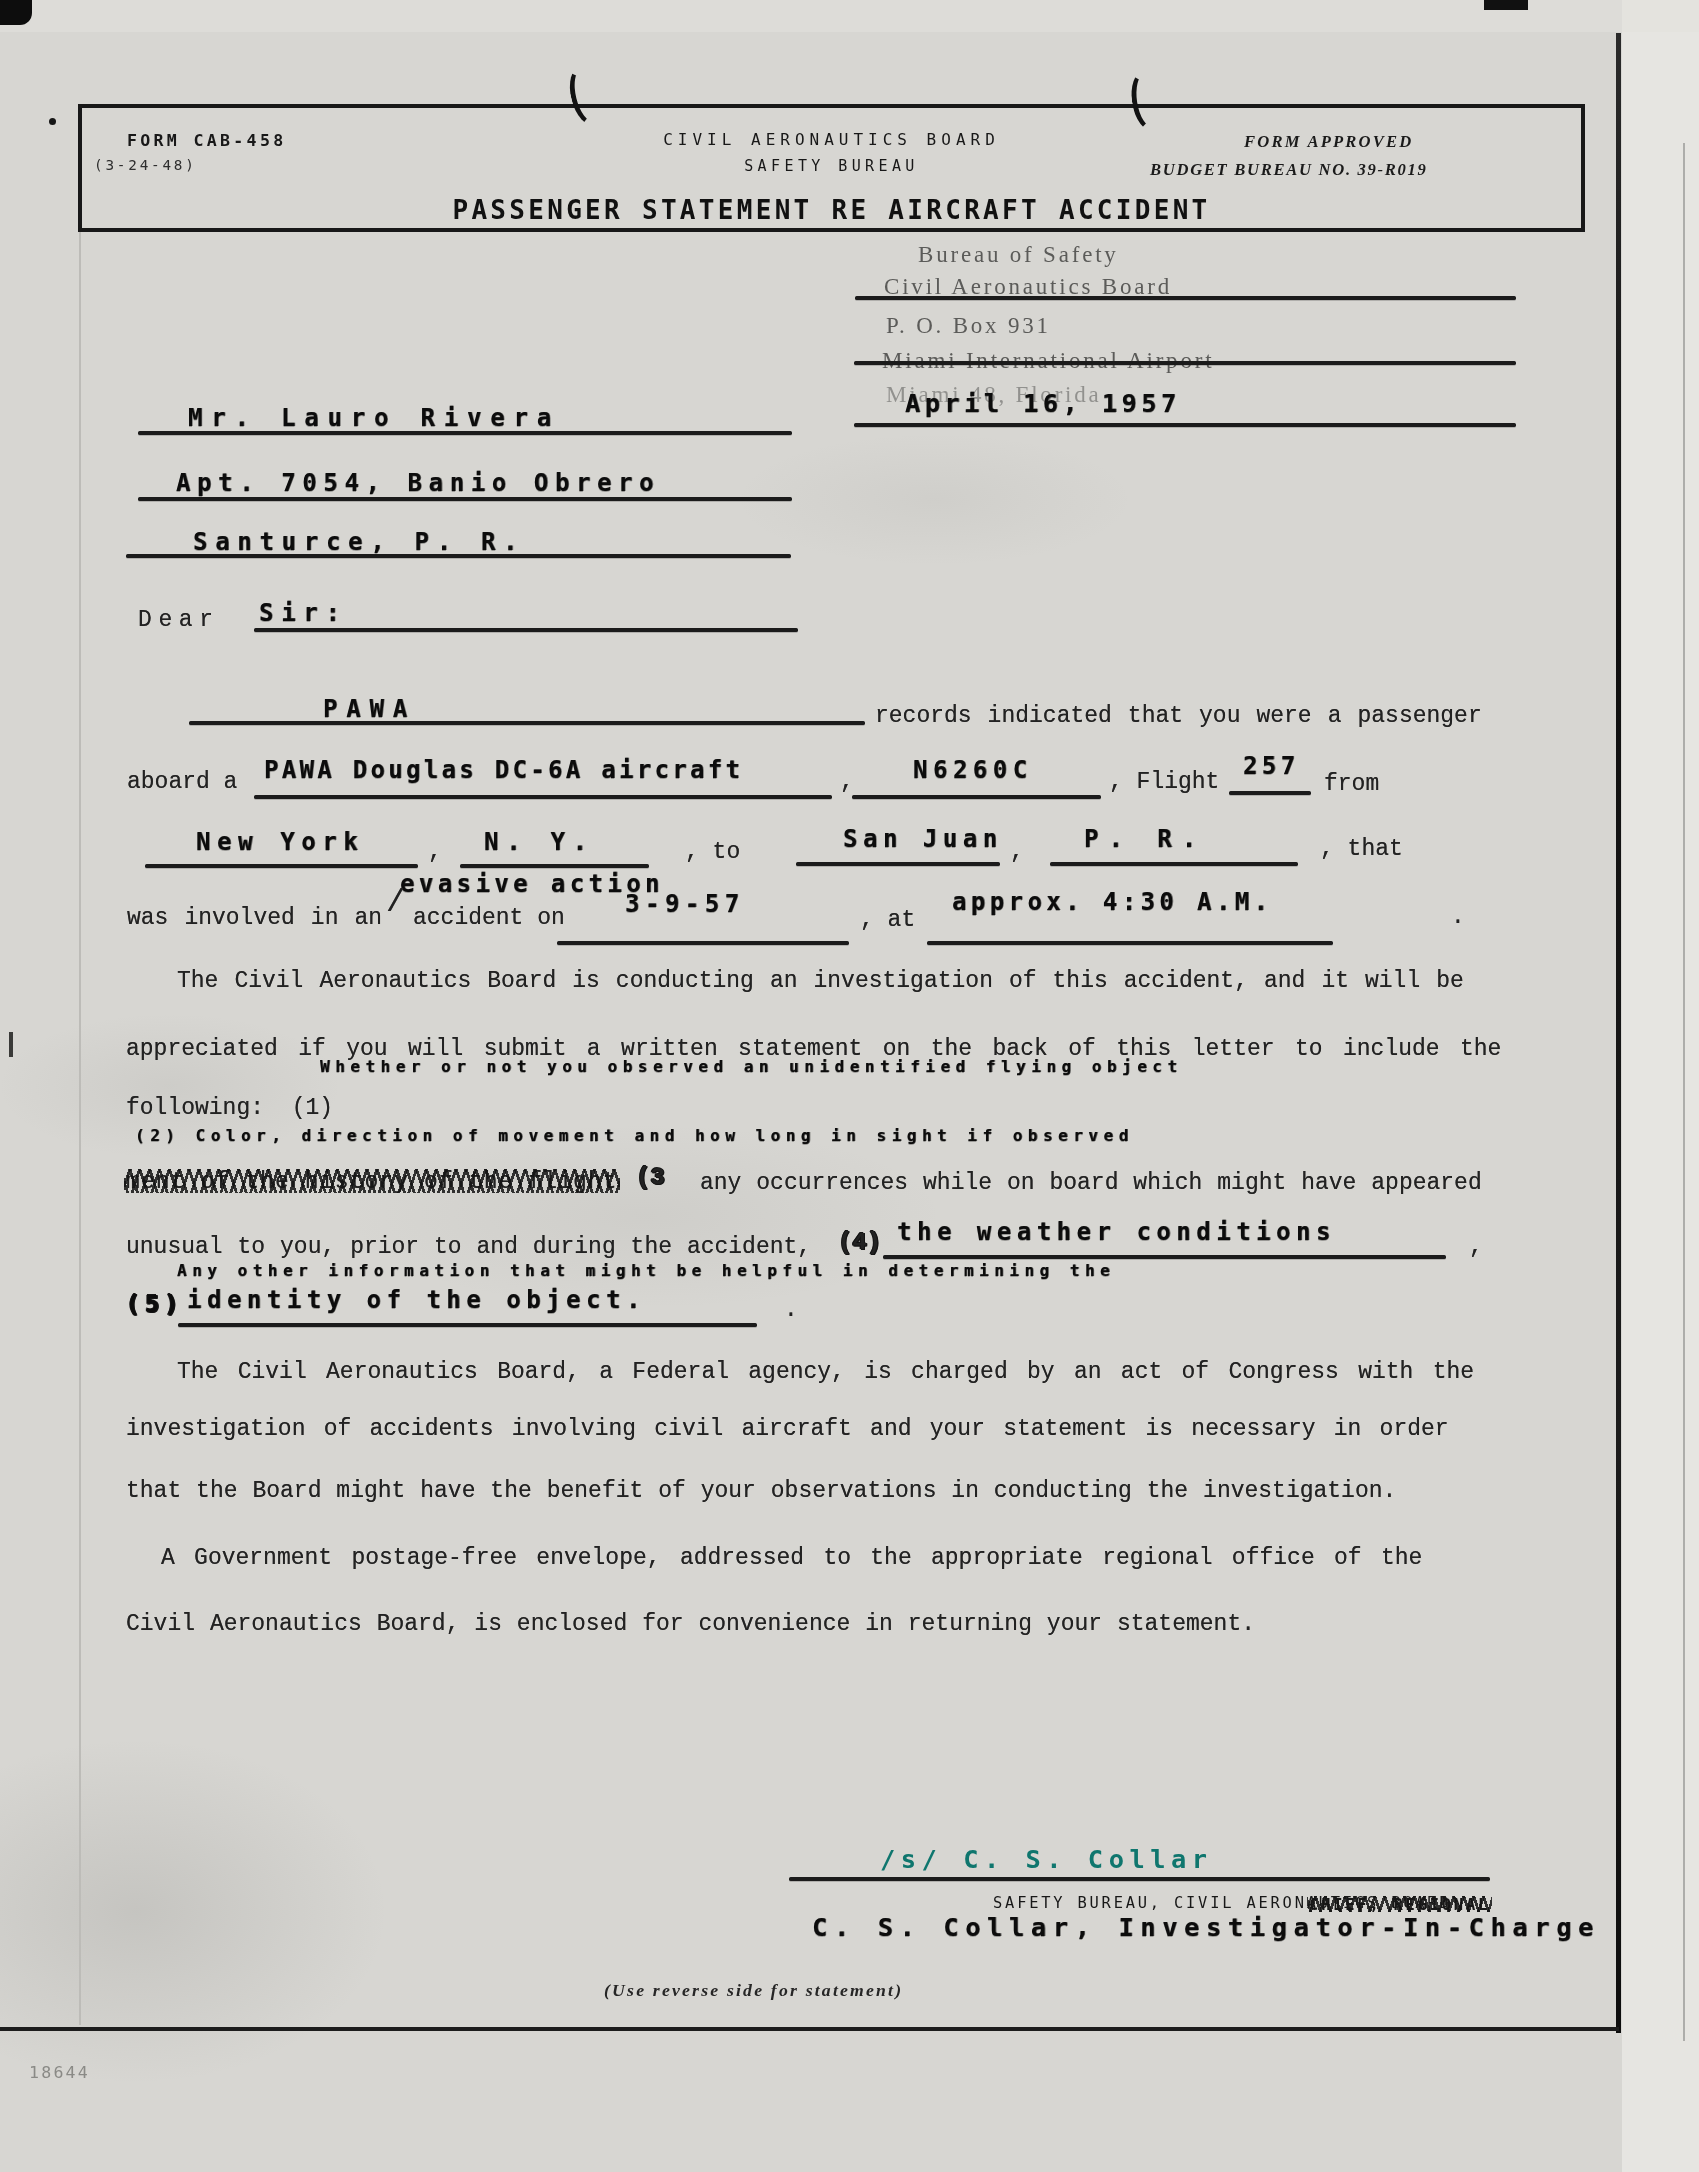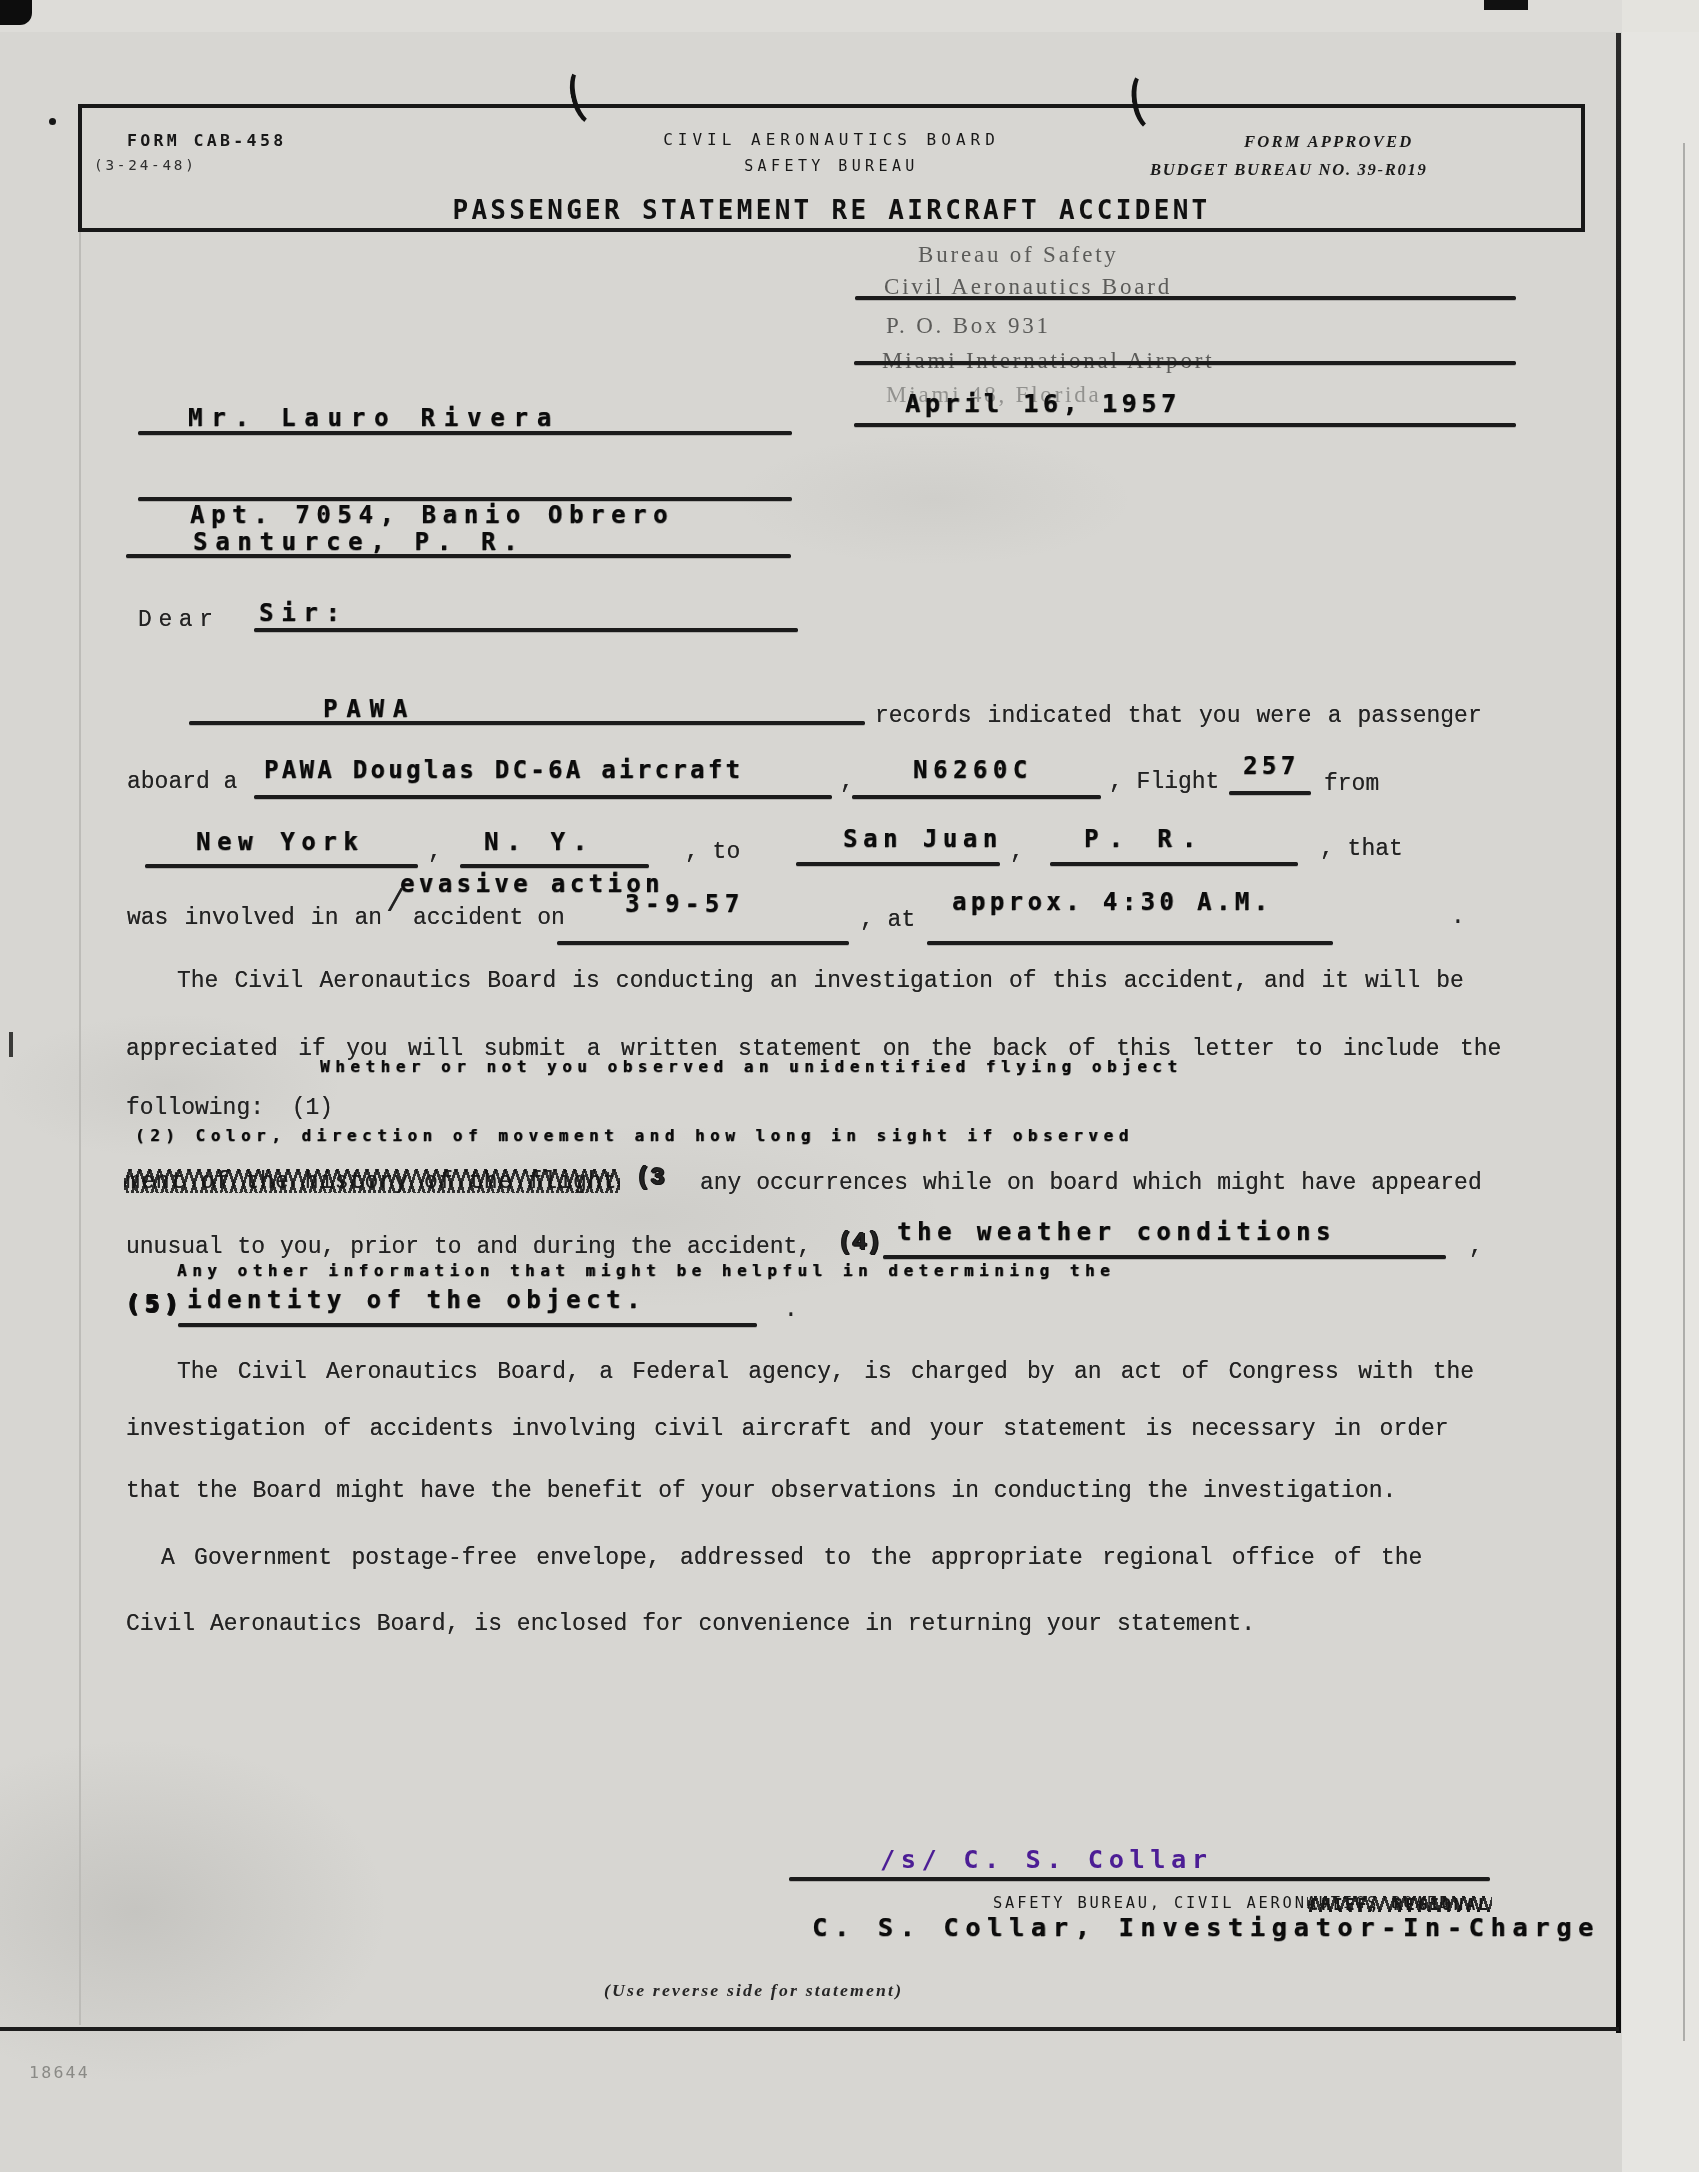--- a/index.html
+++ b/index.html
@@ -84,21 +84,21 @@
   <span class="abs stamp" style="left:886px;top:313px;">P. O. Box 931</span>
   <span class="abs stamp" style="left:882px;top:348px;">Miami International Airport</span>
   <div class="rule" style="left:854px;top:361px;width:662px;height:4.4px;"></div>
   <span class="abs stamp faint" style="left:886px;top:382px;">Miami 48, Florida</span>
   <span class="abs typed" style="left:905px;top:388px;font-size:25.4px;letter-spacing:4.4px;">April 16, 1957</span>
   <div class="rule" style="left:854px;top:423px;width:662px;height:4.4px;"></div>
 
   
   <span class="abs typed" style="left:188px;top:404px;letter-spacing:8.8px;">Mr. Lauro Rivera</span>
   <div class="rule" style="left:138px;top:431px;width:654px;"></div>
-  <span class="abs typed" style="left:190px;top:469px;letter-spacing:6.6px;margin-top:32px;">Apt. 7054, Banio Obrero</span>
+  <span class="abs typed" style="left:176px;top:469px;letter-spacing:6.6px;">Apt. 7054, Banio Obrero</span>
   <div class="rule" style="left:138px;top:497px;width:654px;"></div>
   <span class="abs typed" style="left:193px;top:528px;letter-spacing:7.7px;">Santurce, P. R.</span>
   <div class="rule" style="left:126px;top:554px;width:665px;height:4.4px;"></div>
   <span class="abs printed" style="left:138px;top:607px;letter-spacing:6.6px;">Dear</span>
   <span class="abs typed" style="left:259px;top:599px;letter-spacing:7.7px;">Sir:</span>
   <div class="rule" style="left:254px;top:628px;width:544px;"></div>
 
   
   <span class="abs typed" style="left:323px;top:695px;letter-spacing:8.8px;">PAWA</span>
   <div class="rule" style="left:189px;top:721px;width:676px;"></div>
@@ -163,21 +163,21 @@
   
   <span class="abs printed" style="left:177px;top:1359px;word-spacing:5.5px;">The Civil Aeronautics Board, a Federal agency, is charged by an act of Congress with the</span>
   <span class="abs printed" style="left:126px;top:1416px;word-spacing:4.4px;">investigation of accidents involving civil aircraft and your statement is necessary in order</span>
   <span class="abs printed" style="left:126px;top:1478px;word-spacing:1.1px;">that the Board might have the benefit of your observations in conducting the investigation.</span>
 
   
   <span class="abs printed" style="left:161px;top:1545px;word-spacing:5.5px;">A Government postage-free envelope, addressed to the appropriate regional office of the</span>
   <span class="abs printed" style="left:126px;top:1611px;word-spacing:1.1px;">Civil Aeronautics Board, is enclosed for convenience in returning your statement.</span>
 
   
-  <span class="abs typed" style="left:880px;top:1844px;font-size:25.4px;color:#4c1d95;text-shadow:none;">/s/ C. S. Collar</span>
+  <span class="abs typed" style="left:880px;top:1844px;font-size:25.4px;color:#0f766e;text-shadow:none;">/s/ C. S. Collar</span>
   <div class="rule" style="left:789px;top:1877px;width:701px;height:4.4px;"></div>
   <span class="abs hdr-sans xed" style="left:812px;top:1891px;font-size:15.4px;letter-spacing:2.8px;">CHIEF, REGIONAL</span>
   <span class="abs hdr-sans" style="left:993px;top:1894px;font-size:15.4px;letter-spacing:2.8px;font-weight:400;">SAFETY BUREAU, CIVIL AERONAUTICS BOARD</span>
   <span class="abs typed" style="left:812px;top:1912px;font-size:25.4px;letter-spacing:6.6px;">C. S. Collar, Investigator-In-Charge</span>
 
   
   <span class="abs serif-it" style="left:604px;top:1980px;font-size:17.7px;letter-spacing:2.2px;font-weight:700;">(Use reverse side for statement)</span>
   <span class="abs" style="left:29px;top:2063px;font-family:'DejaVu Sans Mono',monospace;font-size:16.6px;letter-spacing:2.2px;color:#8a8a86;">18644</span>
 
 </div>

